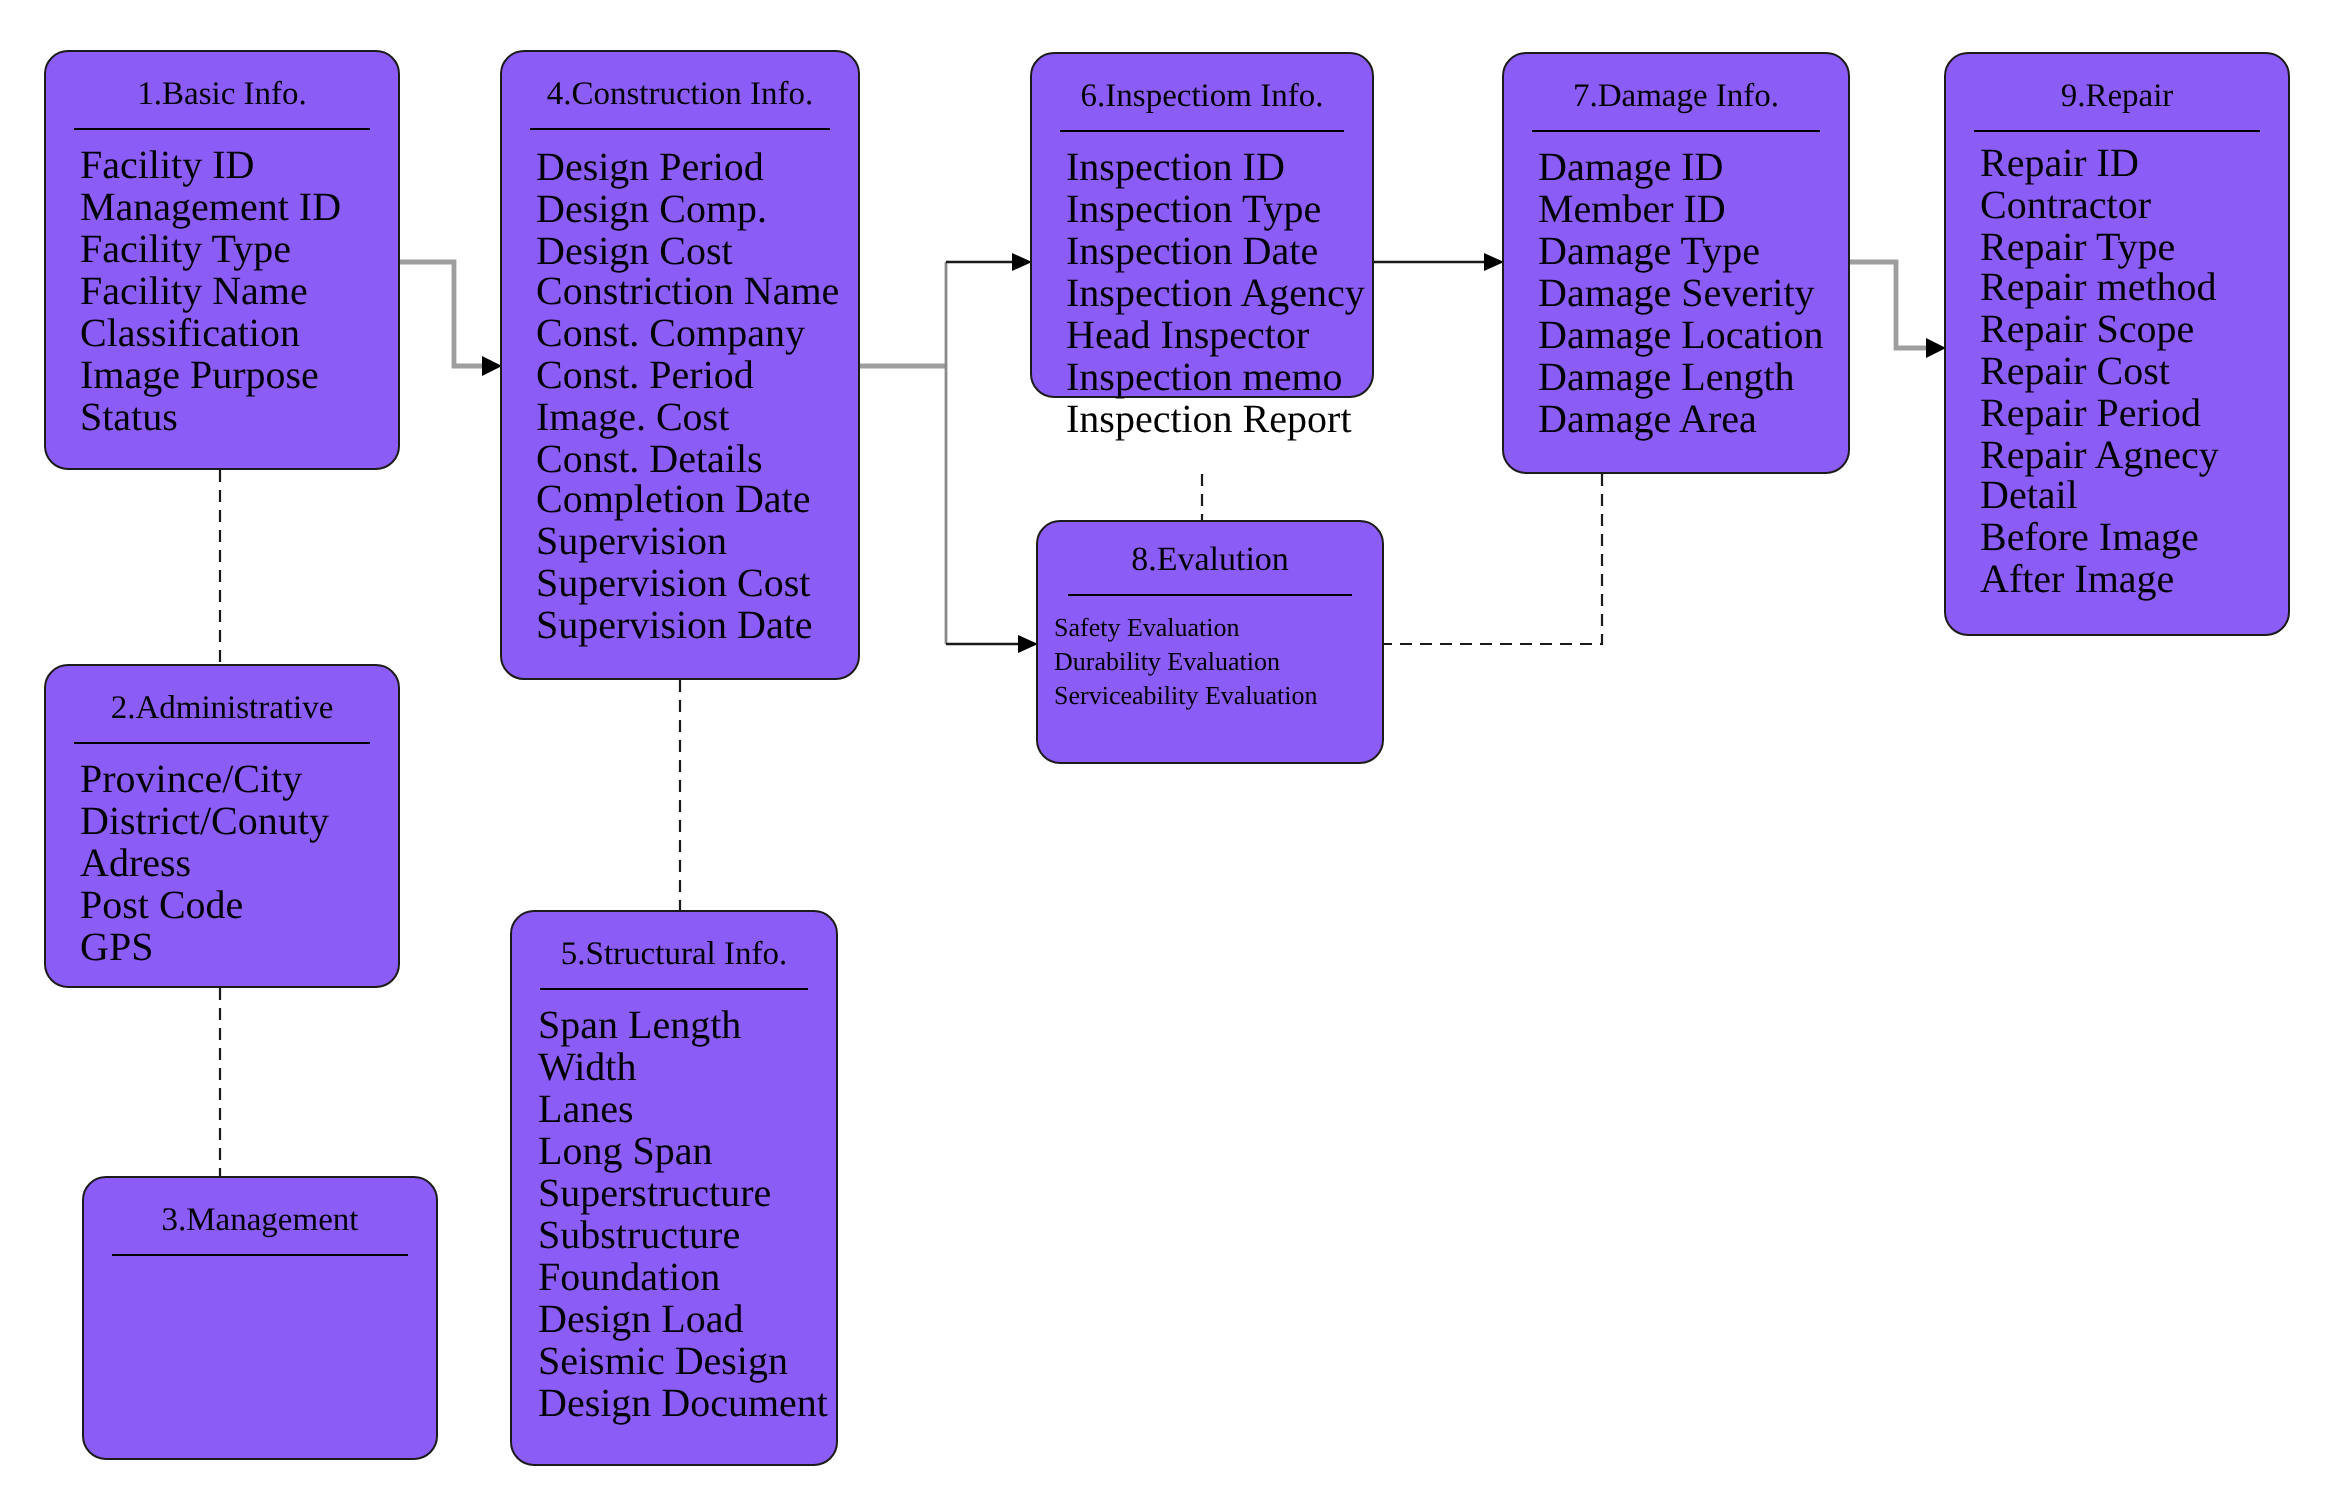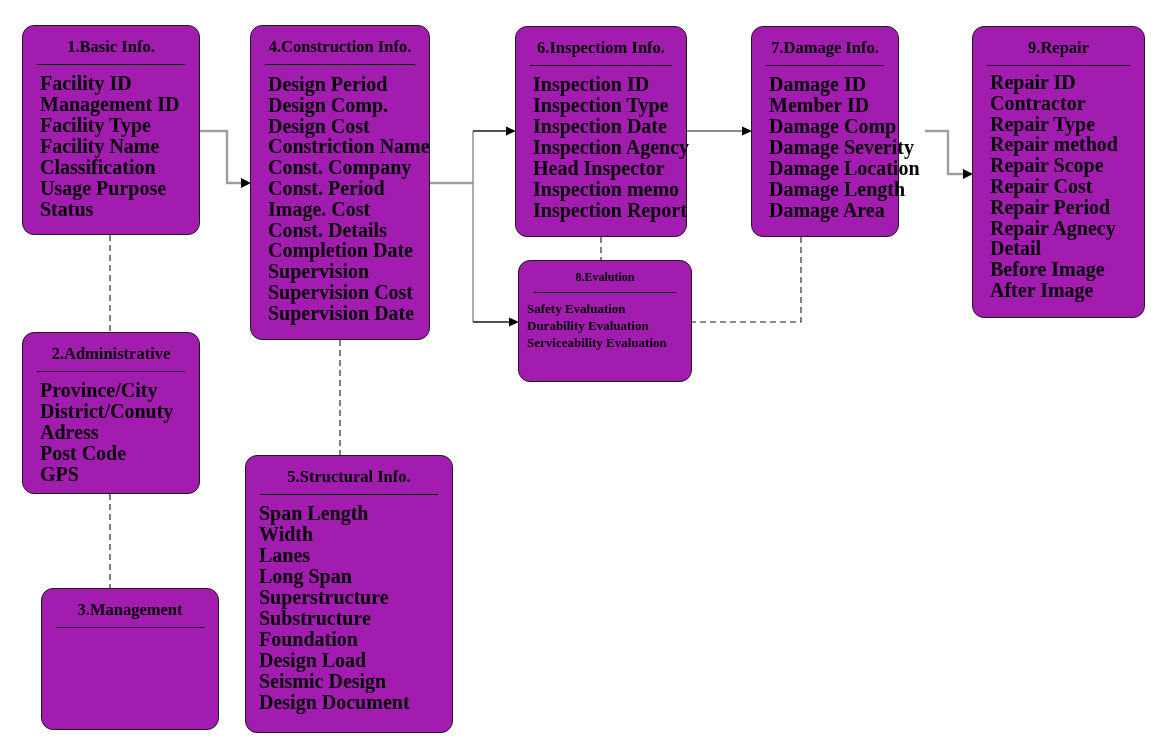--- a/index.html
+++ b/index.html
@@ -19,25 +19,24 @@
   .connector-layer {
     position: absolute;
     top: 0; left: 0;
     width: 1168px;
     height: 749px;
     z-index: 0;
   }
   .box {
     position: absolute;
     box-sizing: border-box;
-    background: #a21caf;
+    background: #8b5cf6;
     border: 1.2px solid #1c1c1c;
     border-radius: 12px;
     z-index: 1;
-    font-weight: bold;
   }
   .box-title {
     text-align: center;
     font-size: 16.5px;
     padding: 11px 0 7px;
     margin: 0 14px;
     border-bottom: 1.1px solid #000;
     white-space: nowrap;
   }
   .box-fields {
@@ -47,28 +46,28 @@
     font-size: 20px;
     line-height: 21px;
     white-space: nowrap;
   }
   
   .box--basic        { left: 22px;  top: 25px;  width: 178px; height: 210px; }
   .box--admin        { left: 22px;  top: 332px; width: 178px; height: 162px; }
   .box--management   { left: 22px;  top: 588px; width: 178px; height: 142px; margin-left: 19px; }
   .box--construction { left: 250px; top: 25px;  width: 180px; height: 315px; }
   .box--construction .box-fields { margin-top: 9px; line-height: 20.8px; }
-  .box--structural   { left: 245px; top: 455px; width: 208px; height: 278px; }
+  .box--structural   { left: 255px; top: 455px; width: 164px; height: 278px; }
   .box--structural .box-fields { padding-left: 13px; }
-  .box--inspection   { left: 515px; top: 26px;  width: 172px; height: 211px; }
-  .box--damage       { left: 751px; top: 26px;  width: 148px; height: 211px; }
+  .box--inspection   { left: 515px; top: 26px;  width: 172px; height: 173px; }
+  .box--damage       { left: 751px; top: 26px;  width: 174px; height: 211px; }
   .box--repair       { left: 972px; top: 26px;  width: 173px; height: 292px; }
   .box--repair .box-fields { margin-top: 6px; line-height: 20.8px; }
   .box--eval         { left: 518px; top: 260px; width: 174px; height: 122px; }
-  .box--eval .box-title  { font-size: 12px; padding: 9px 0 7px; margin: 0 15px; }
+  .box--eval .box-title  { font-size: 17px; padding: 9px 0 7px; margin: 0 15px; }
   .box--eval .box-fields { font-size: 13px; line-height: 17px; padding-left: 8px; margin-top: 7px; }
 </style>
 </head>
 <body>
 
 <div class="canvas">
 
   <svg class="connector-layer" width="1168" height="749" viewBox="0 0 1168 749" xmlns="http://www.w3.org/2000/svg">
 
     <path d="M200,131 H227 V183 H242" fill="none" stroke="#9e9e9e" stroke-width="2.4"></path>
@@ -95,21 +94,21 @@
   </svg>
 
   <div class="box box--basic">
     <div class="box-title">1.Basic Info.</div>
     <ul class="box-fields">
         <li>Facility ID</li>
         <li>Management ID</li>
         <li>Facility Type</li>
         <li>Facility Name</li>
         <li>Classification</li>
-        <li>Usage Purpose</li>
+        <li>Image Purpose</li>
         <li>Status</li>
       </ul>
   </div>
 
   <div class="box box--admin">
     <div class="box-title">2.Administrative</div>
     <ul class="box-fields">
         <li>Province/City</li>
         <li>District/Conuty</li>
         <li>Adress</li>
@@ -167,21 +166,21 @@
         <li>Inspection memo</li>
         <li>Inspection Report</li>
       </ul>
   </div>
 
   <div class="box box--damage">
     <div class="box-title">7.Damage Info.</div>
     <ul class="box-fields">
         <li>Damage ID</li>
         <li>Member ID</li>
-        <li>Damage Comp</li>
+        <li>Damage Type</li>
         <li>Damage Severity</li>
         <li>Damage Location</li>
         <li>Damage Length</li>
         <li>Damage Area</li>
       </ul>
   </div>
 
   <div class="box box--eval">
     <div class="box-title">8.Evalution</div>
     <ul class="box-fields">

